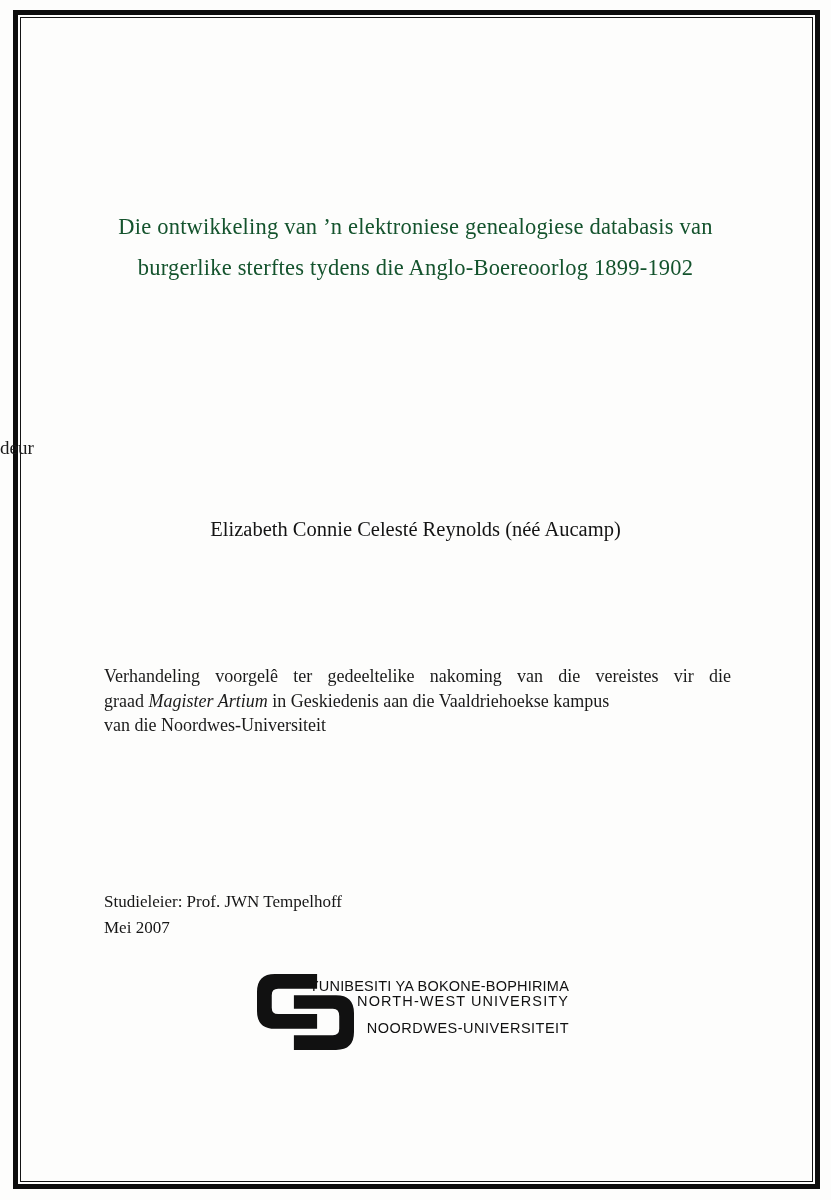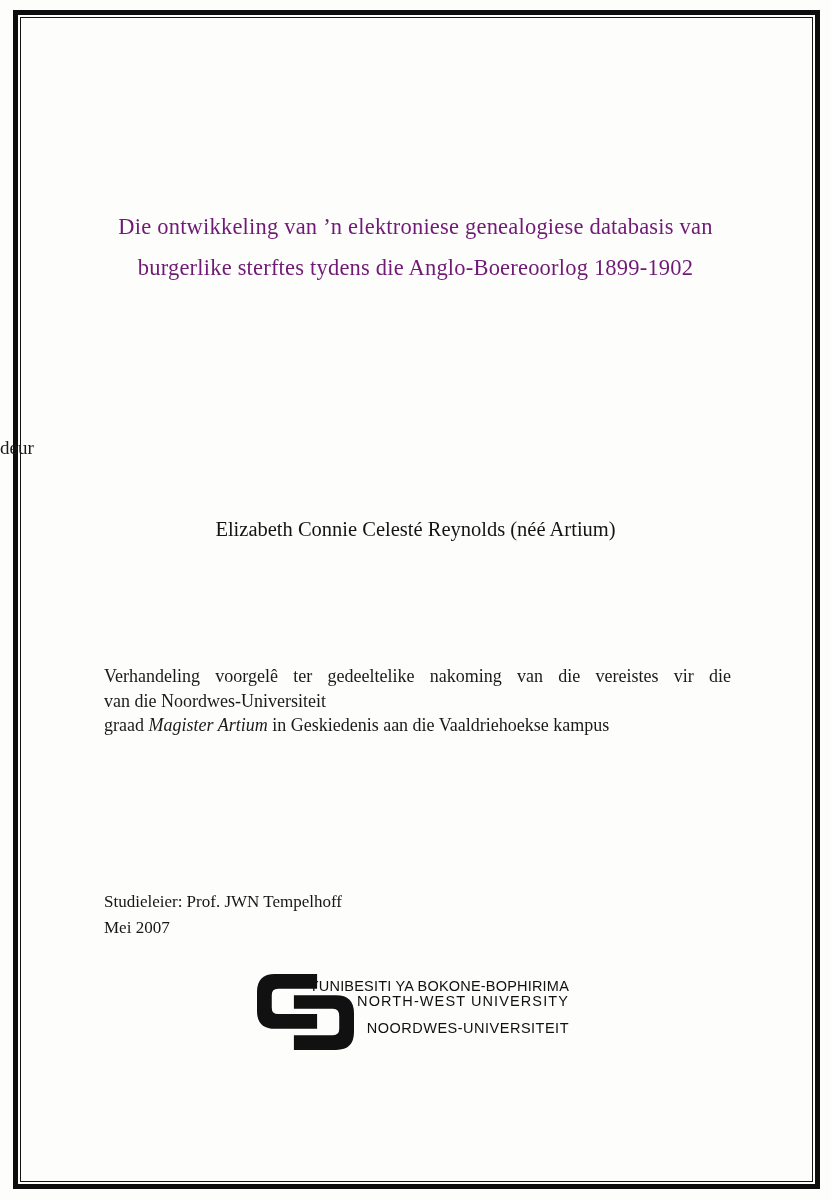--- a/index.html
+++ b/index.html
@@ -17,21 +17,21 @@
     border:5px solid #0d0d0d;
   }
   .frame-inner {
     position:absolute; inset:2px;
     border:1px solid #141414;
   }
   .title-block {
     position:absolute; left:50px; right:50px; top:206px;
     text-align:center;
     font-size:22.5px; line-height:41px; letter-spacing:0.2px;
-    color:#701a75;
+    color:#14532d;
   }
   .byline {
     position:absolute; left:0; right:0; top:437px;
     text-align:left; font-size:19px; color:#1a1a1a;
   }
   .author {
     position:absolute; left:0; right:0; top:518px;
     text-align:center; font-size:20.5px; color:#141414;
   }
   .declaration {
@@ -70,26 +70,26 @@
     <div class="frame-inner"></div>
   </div>
 
   <div class="title-block">
     <div>Die ontwikkeling van ’n elektroniese genealogiese databasis van</div>
     <div>burgerlike sterftes tydens die Anglo-Boereoorlog 1899-1902</div>
   </div>
 
   <div class="byline">deur</div>
 
-  <div class="author">Elizabeth Connie Celesté Reynolds (néé Artium)</div>
+  <div class="author">Elizabeth Connie Celesté Reynolds (néé Aucamp)</div>
 
   <div class="declaration">
     <div class="decl-line-just">Verhandeling voorgelê ter gedeeltelike nakoming van die vereistes vir die</div>
+    <div><span>graad </span><span class="italic">Magister Artium</span><span> in Geskiedenis aan die Vaaldriehoekse kampus</span></div>
     <div>van die Noordwes-Universiteit</div>
-    <div><span>graad </span><span class="italic">Magister Artium</span><span> in Geskiedenis aan die Vaaldriehoekse kampus</span></div>
   </div>
 
   <div class="supervisor-block">
     <div>Studieleier: Prof. JWN Tempelhoff</div>
     <div>Mei 2007</div>
   </div>
 
   <svg class="logo-mark" viewBox="0 0 92 72" xmlns="http://www.w3.org/2000/svg" aria-hidden="true">
     <path fill="#111111" d="M 57 0 L 17 0 Q 0 0 0 17 L 0 35 Q 0 52 17 52 L 57 52 L 57 38 L 20 38 Q 14 38 14 32 L 14 20 Q 14 14 20 14 L 57 14 Z"></path>
     <path fill="#111111" d="M 35 20 L 75 20 Q 92 20 92 37 L 92 55 Q 92 72 75 72 L 35 72 L 35 58 L 72 58 Q 78 58 78 52 L 78 40 Q 78 33 72 33 L 35 33 Z"></path>

